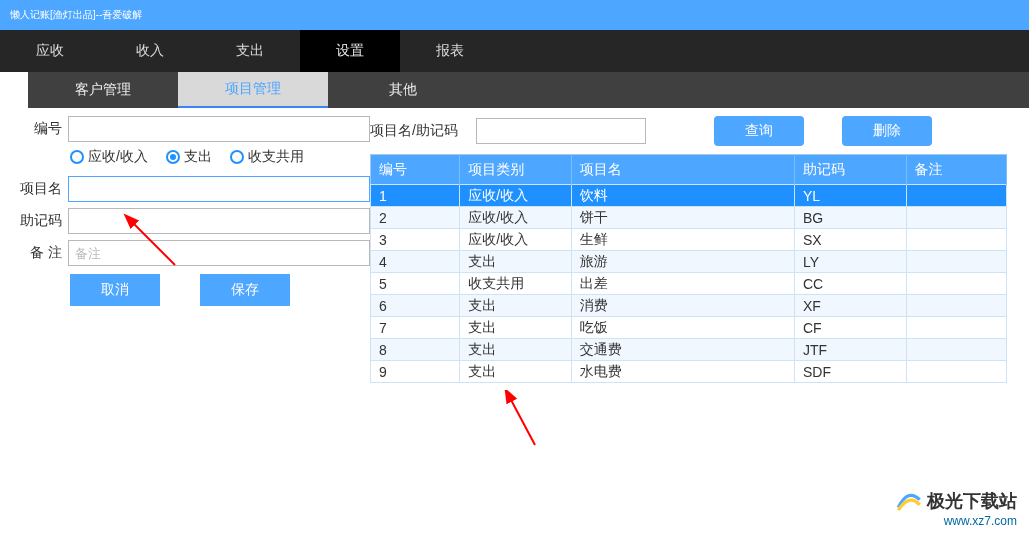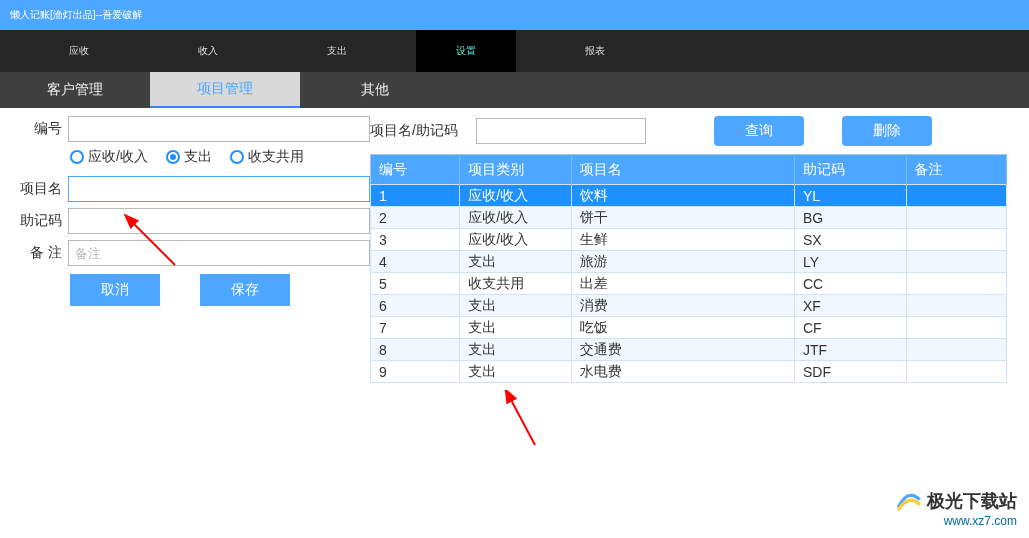--- a/index.html
+++ b/index.html
@@ -1,24 +1,24 @@
 <!DOCTYPE html>
 <html><head>
 <meta charset="utf-8">
 <style>
 * { margin: 0; padding: 0; box-sizing: border-box; font-family: "Microsoft YaHei", SimSun, Arial, sans-serif; }
 body { background: #fff; font-size: 13px; color: #333; width: 1029px; height: 538px; overflow: hidden; position: relative; }
 
 .titlebar { background: #4da6ff; color: #fff; height: 30px; display: flex; align-items: center; padding: 0 10px; font-size: 10px; }
 
 .mainnav { background: #262626; height: 42px; display: flex; }
-.mainnav .tab { width: 100px; display: flex; align-items: center; justify-content: center; color: #ddd; font-size: 10px; cursor: pointer; margin-left: 29px; }
-.mainnav .tab.active { background: #000; color: #5eead4; }
-
-.subnav { background: #404040; height: 36px; display: flex; }
+.mainnav .tab { width: 100px; display: flex; align-items: center; justify-content: center; color: #ddd; font-size: 14px; cursor: pointer; }
+.mainnav .tab.active { background: #000; color: #e5e5e5; }
+
+.subnav { background: #404040; height: 36px; display: flex; margin-left: 28px; }
 .subnav .tab { width: 150px; display: flex; align-items: center; justify-content: center; color: #eee; font-size: 14px; cursor: pointer; }
 .subnav .tab.active { background: #d9d9d9; color: #4da6ff; border-bottom: 2px solid #3b82f6; }
 
 .workarea { display: flex; padding: 8px 22px 0 10px; }
 
 
 .left-form { width: 360px; }
 .row { display: flex; align-items: center; margin-bottom: 6px; }
 .lab { width: 58px; text-align: right; padding-right: 6px; color: #333; font-size: 14px; }
 .txt { flex: 1; height: 26px; border: 1px solid #b8b8b8; padding: 0 6px; font-size: 13px; }

